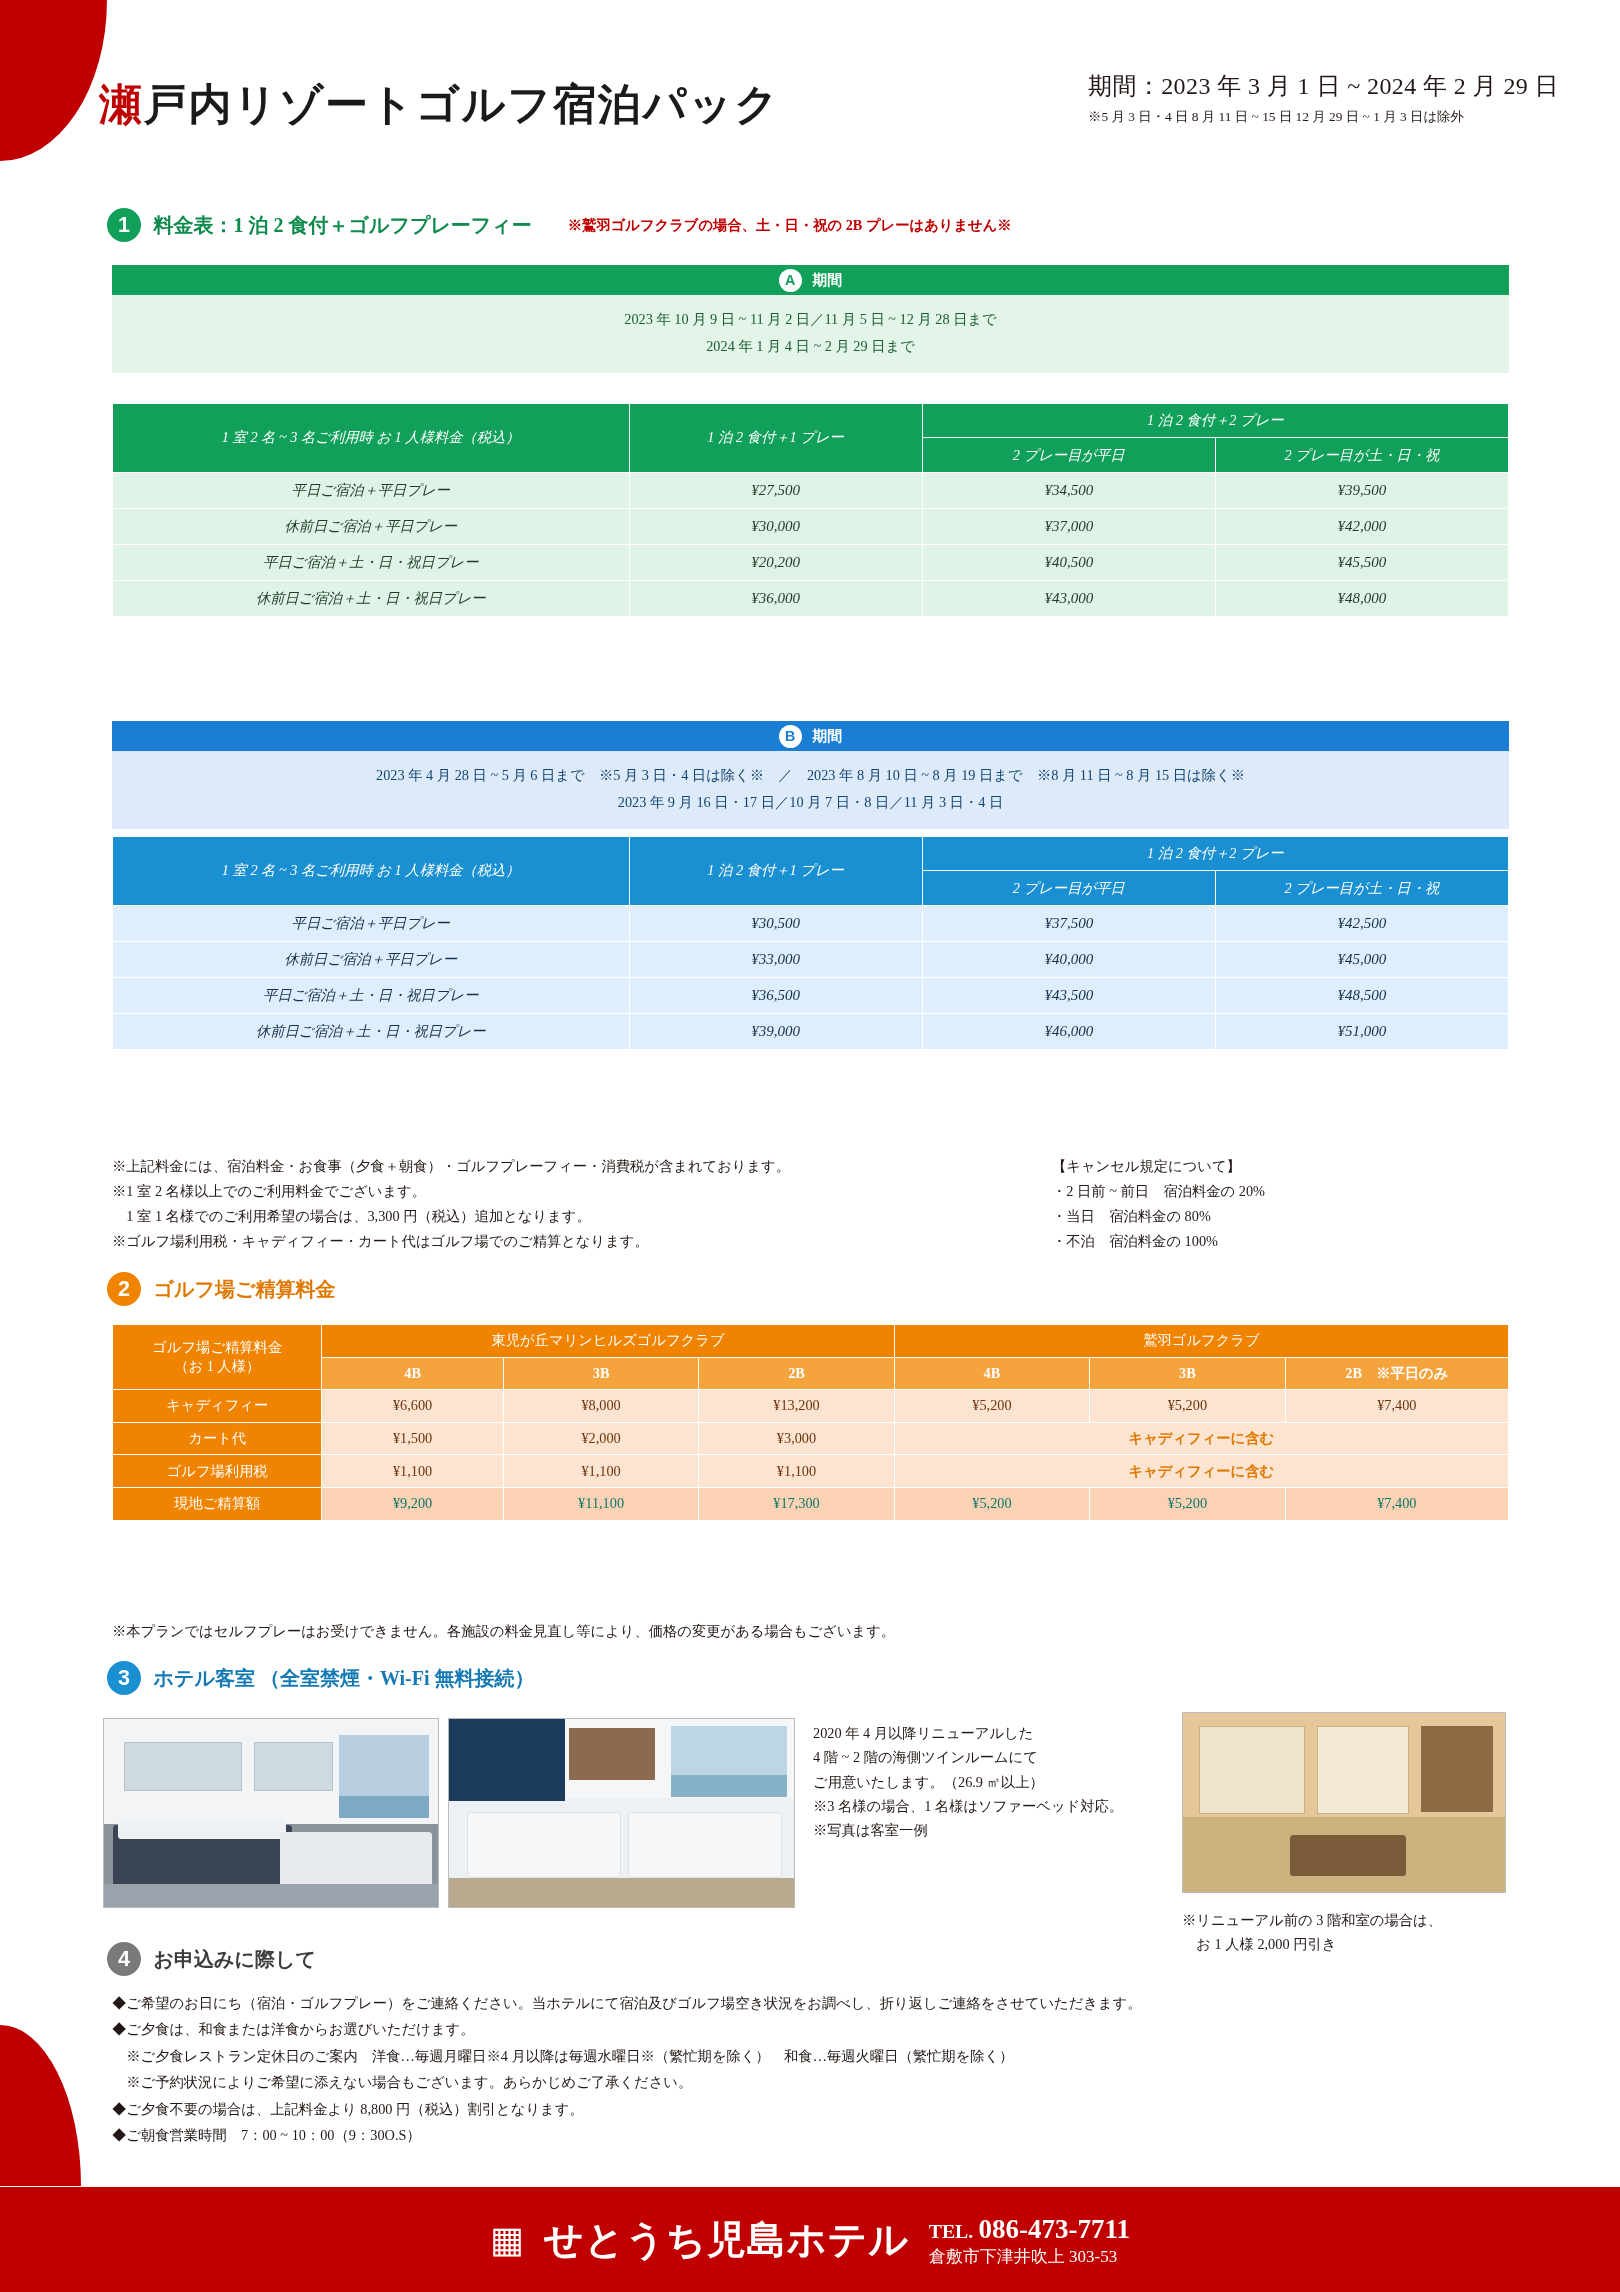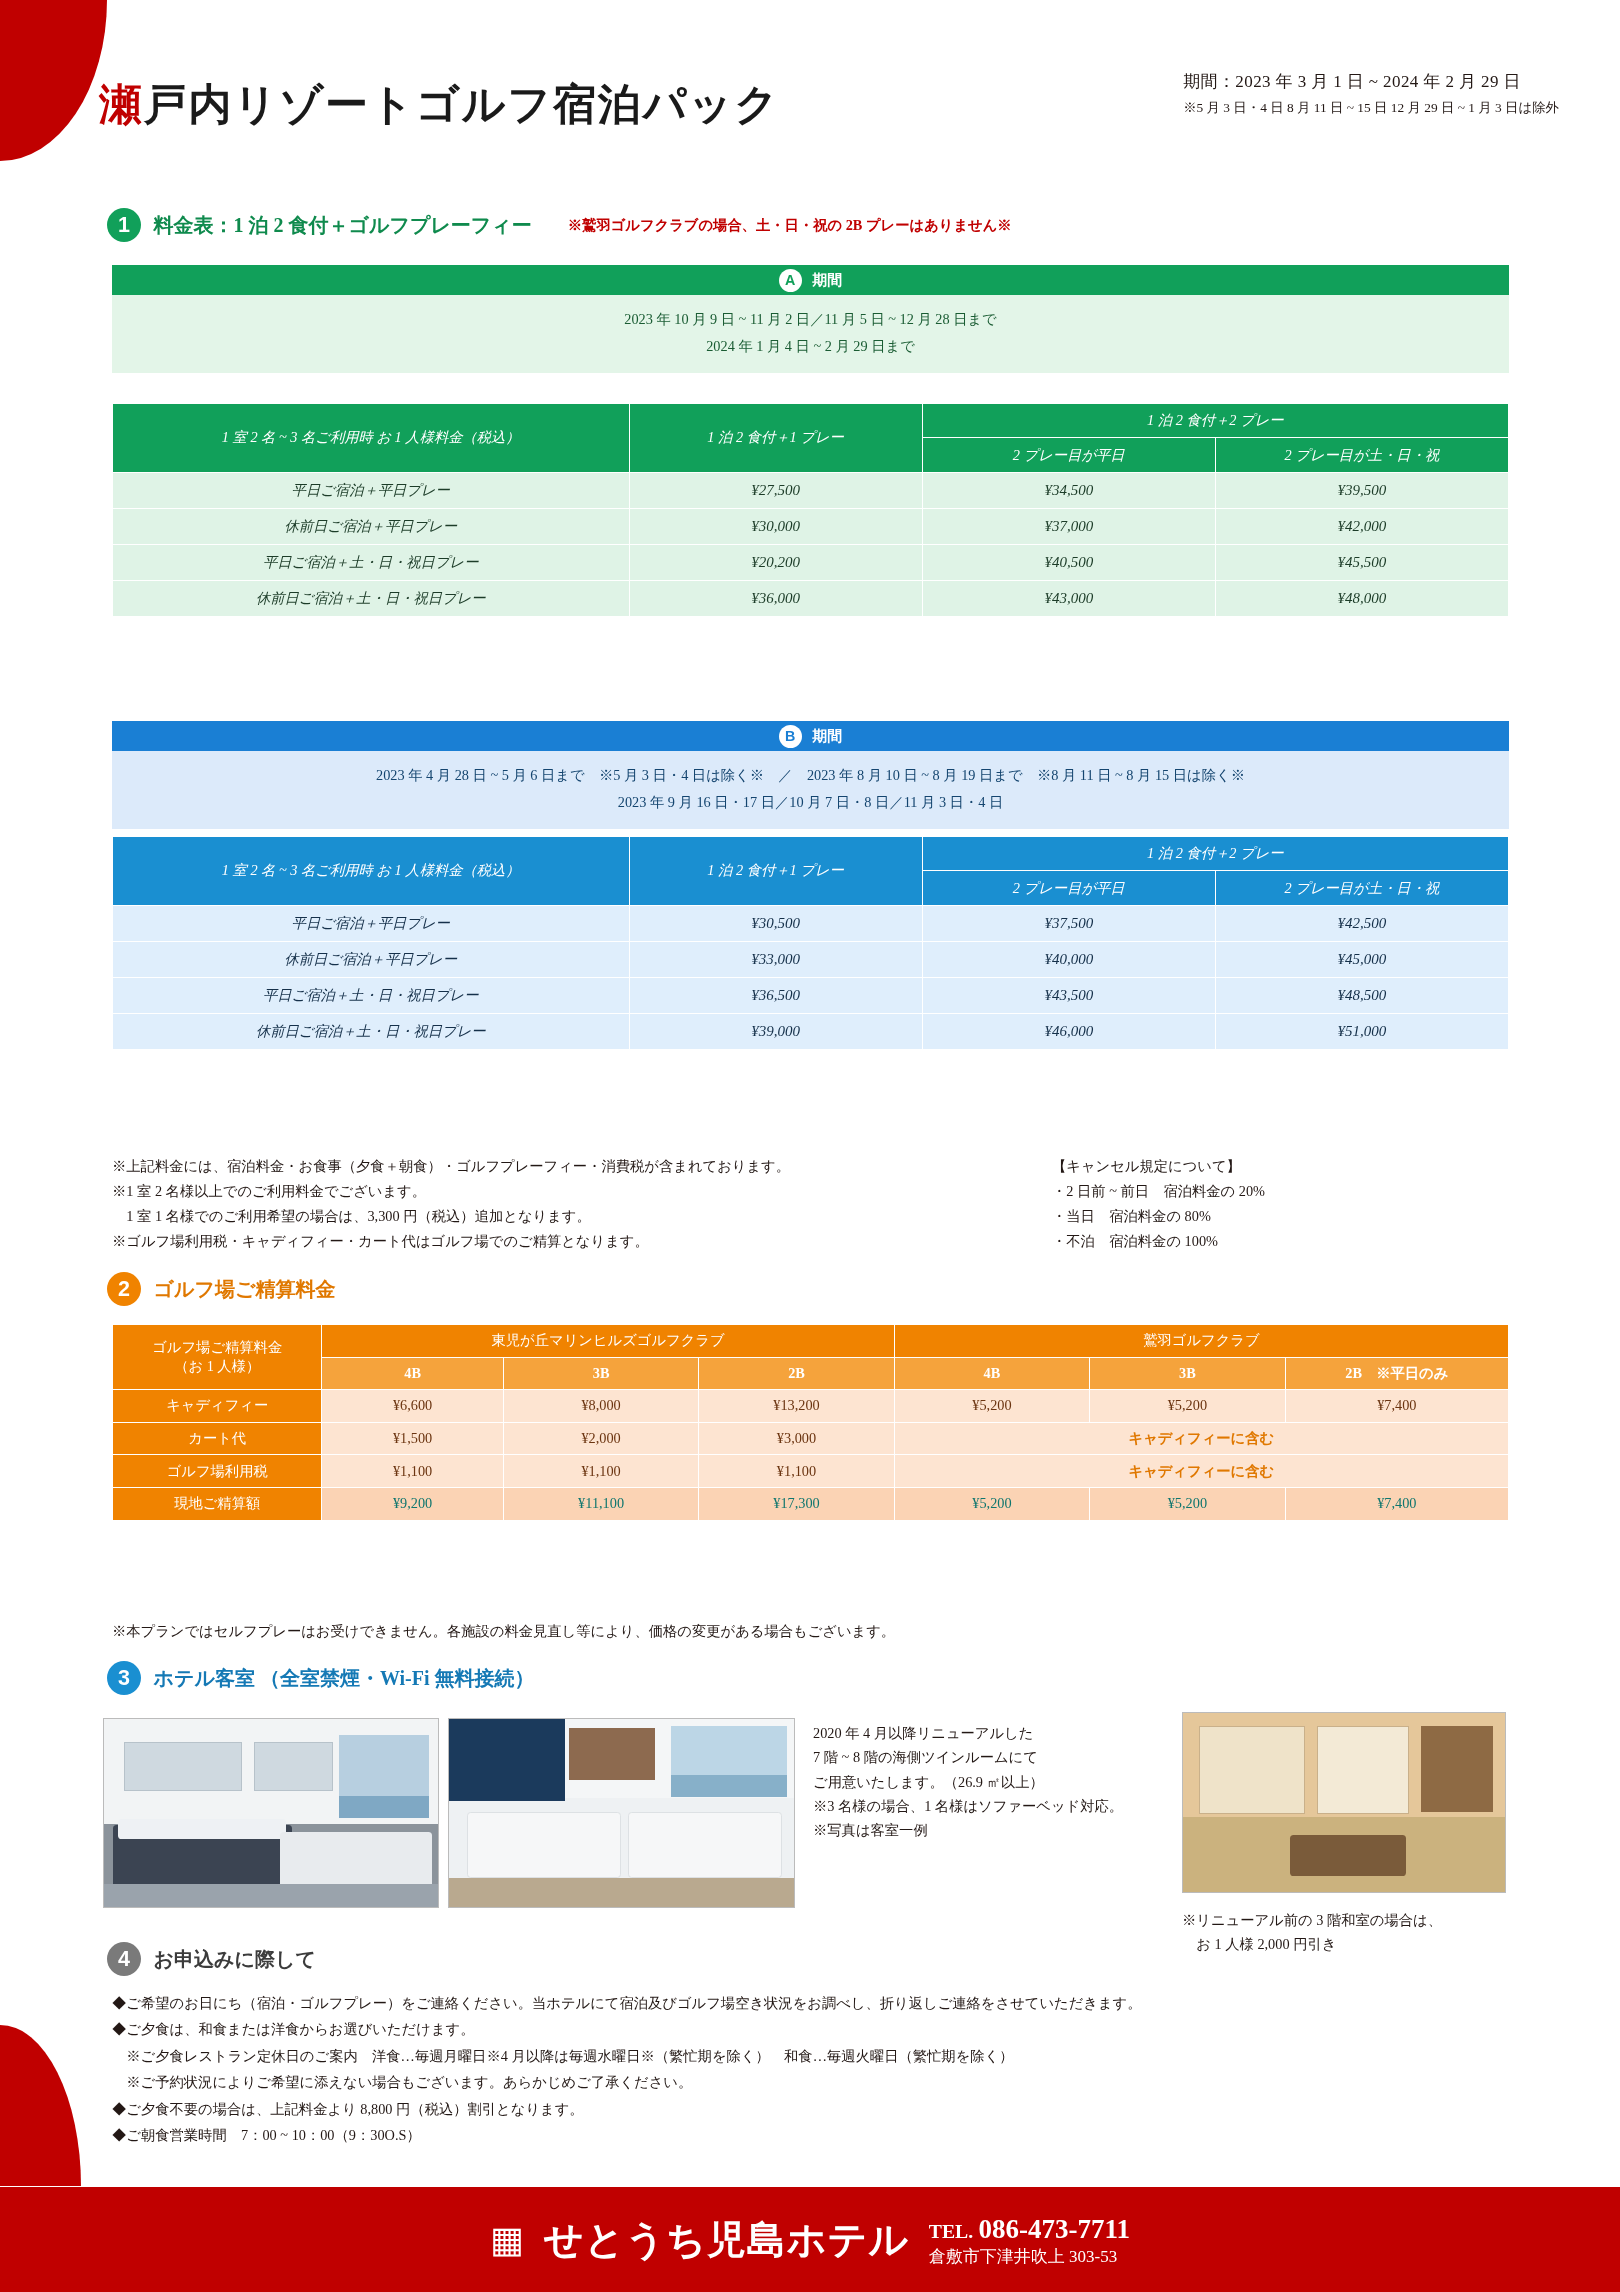--- a/index.html
+++ b/index.html
@@ -27,21 +27,21 @@
     position:absolute;left:99px;top:56px;width:1469px;height:99px;
   }
   .title{
     font-size:43px;font-weight:bold;letter-spacing:1.8px;color:#1a1a1a;
     position:absolute;left:0;top:19.7px;white-space:nowrap;
   }
   .title .first{color:#c00000;}
   .period-box{
     position:absolute;right:9px;top:14.3px;text-align:left;
   }
-  .period-main{font-size:17px;letter-spacing:0.4px;}
+  .period-main{font-size:24px;letter-spacing:0.4px;text-align:right;}
   .period-sub{font-size:13.4px;margin-top:5.4px;color:#231815;}
   .sec-head{position:absolute;display:flex;align-items:center;}
   .circle-num{
     width:34px;height:34px;border-radius:50%;
     color:#fff;font-size:21.5px;font-weight:bold;
     display:flex;align-items:center;justify-content:center;
     font-family:"Liberation Sans", sans-serif;
   }
   .c-green{background:#11a05a;}
   .c-orange{background:#f08300;}
@@ -353,21 +353,21 @@
     <div style="position:absolute;left:120px;top:9px;width:86px;height:52px;background:#8d6a4f;"></div>
     <div style="position:absolute;left:222px;top:7.2px;width:116px;height:70px;background:#bcd6e6;"></div>
     <div style="position:absolute;left:222px;top:56px;width:116px;height:21.5px;background:#87b0c9;"></div>
     <div style="position:absolute;left:18px;top:93px;width:152px;height:64px;background:#f6f7f8;border-radius:3.6px;border:0.9px solid #dde1e4;"></div>
     <div style="position:absolute;left:179px;top:93px;width:152px;height:64px;background:#f6f7f8;border-radius:3.6px;border:0.9px solid #dde1e4;"></div>
     <div style="position:absolute;left:0;bottom:0;width:100%;height:29px;background:#b9a98f;"></div>
   </div>
 
   <div class="room-text" style="position:absolute;left:813px;top:1721px;width:376px;">
     <div>2020 年 4 月以降リニューアルした</div>
-    <div>7 階 ~ 8 階の海側ツインルームにて</div>
+    <div>4 階 ~ 2 階の海側ツインルームにて</div>
     <div>ご用意いたします。（26.9 ㎡以上）</div>
     <div>※3 名様の場合、1 名様はソファーベッド対応。</div>
     <div>※写真は客室一例</div>
   </div>
 
   <div class="photo" style="position:absolute;left:1182px;top:1712px;width:322px;height:179px;background:#d8b88b;overflow:hidden;">
     <div style="position:absolute;left:0;top:0;width:100%;height:58%;background:#e5c79a;"></div>
     <div style="position:absolute;left:16px;top:12.5px;width:104px;height:86px;background:#efe3c9;border:1.8px solid #c9b08a;"></div>
     <div style="position:absolute;left:134px;top:12.5px;width:90px;height:86px;background:#f3ead6;border:1.8px solid #c9b08a;"></div>
     <div style="position:absolute;left:238px;top:12.5px;width:72px;height:86px;background:#8e6a44;"></div>

